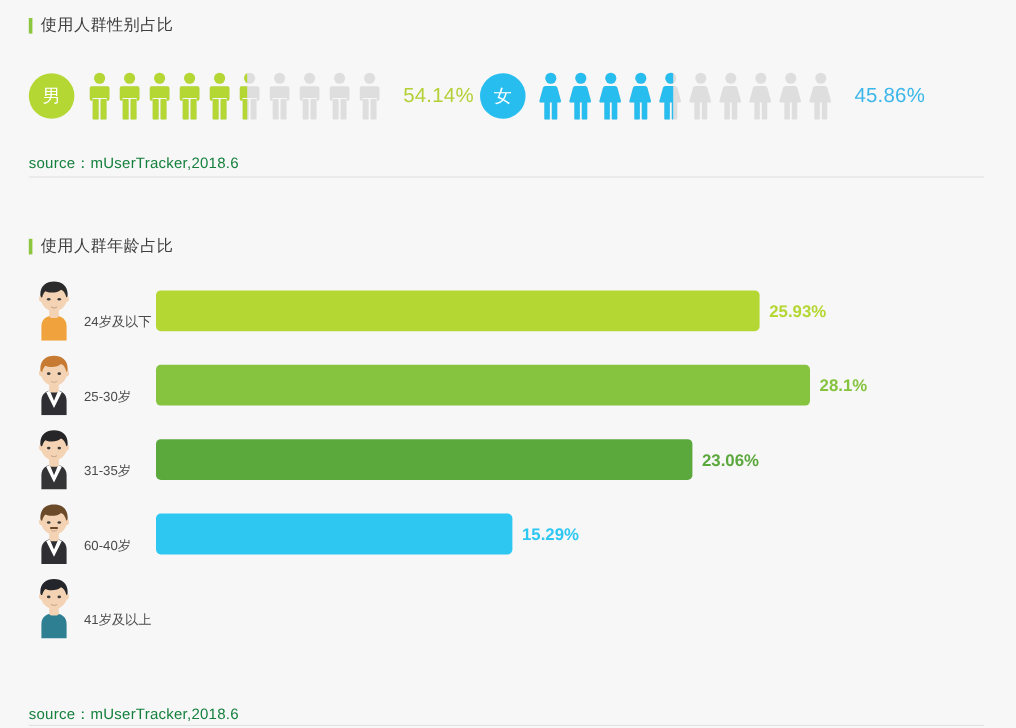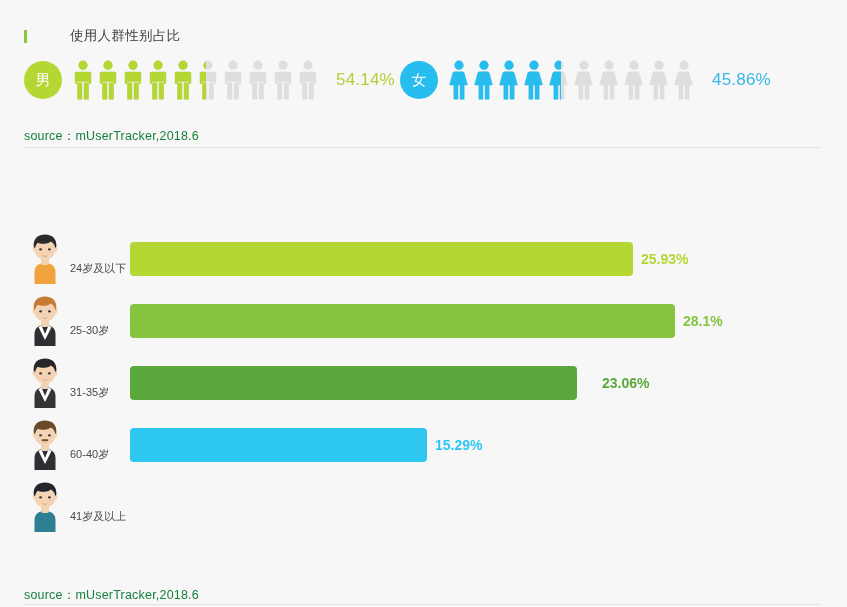--- a/index.html
+++ b/index.html
@@ -102,21 +102,21 @@
     font-size: 14px;
     white-space: nowrap;
     font-weight: bold;
   }
 </style>
 </head>
 <body>
 
 <div class="page">
 
-  <div class="section-title" style="left:24px; top:27px;gap:36px;">
+  <div class="section-title" style="left:24px; top:12px;">
     <span class="title-accent"></span>
     <span>使用人群性别占比</span>
   </div>
 
   <div class="gender-block" style="left:24px; top:60px;">
     <div class="gender-badge badge-male">
       <span>男</span>
     </div>
     <div class="people-row" id="male-people">
         <div class="person">
@@ -376,20 +376,24 @@
             <rect x="11.8" y="25.0" width="4.6" height="14.6" rx="0.6" fill="#dededf"></rect>
           </svg>
         </div>
       </div>
     <div class="pct pct-female">45.86%</div>
   </div>
 
   <div class="source" style="left:24px; top:128px;">source：mUserTracker,2018.6</div>
   <div class="divider" style="left:24px; top:147px; width:796px;"></div>
 
+  <div class="section-title" style="left:24px; top:196px;">
+    <span class="title-accent"></span>
+    <span>使用人群年龄占比</span>
+  </div>
 
   <div class="age-chart" id="age-chart">
       <div class="age-row">
         <div class="avatar">
           <svg viewBox="0 0 42 56" width="42" height="56">
             <path d="M10.5 44c0-6 4.4-9 10.5-9s10.5 3 10.5 9v12H10.5z" fill="#f0a23c"></path>
             <rect x="17" y="29" width="8" height="8" rx="2" fill="#f3d3b3"></rect>
             <ellipse cx="21" cy="20" rx="11" ry="11.5" fill="#f3d3b3"></ellipse>
             <ellipse cx="10.4" cy="21" rx="1.9" ry="2.6" fill="#f3d3b3"></ellipse>
             <ellipse cx="31.6" cy="21" rx="1.9" ry="2.6" fill="#f3d3b3"></ellipse>
@@ -437,21 +441,21 @@
             <ellipse cx="31.6" cy="21" rx="1.9" ry="2.6" fill="#f3d3b3"></ellipse>
             <path d="M9.6 17.5C9.6 9.8 14.6 6.5 21 6.5s11.4 3.3 11.4 11c0 1.6-.6 2.6-1.2 2.2-.5-2.8-2.2-5.6-4.4-6.3-2.3 2.6-9.6 3.2-13 1.4-1.3 1.2-2.2 3.2-2.6 4.9-.7.6-1.6-.5-1.6-2.2z" fill="#262628"></path>
             <ellipse cx="16.6" cy="21.4" rx="1.5" ry="1.1" fill="#3a3a3a"></ellipse>
             <ellipse cx="25.4" cy="21.4" rx="1.5" ry="1.1" fill="#3a3a3a"></ellipse>
             <path d="M18.8 27.8q2.2 1.6 4.4 0" stroke="#cba98c" stroke-width="0.9" fill="none" stroke-linecap="round"></path>
           </svg>
         </div>
         <div class="age-label">31-35岁</div>
         <div class="bar-track">
           <div class="bar" style="width: 447px; background: rgb(91, 168, 61);"></div>
-          <div class="bar-value" style="left: 464px; color: rgb(91, 168, 61);">23.06%</div>
+          <div class="bar-value" style="left: 447px; color: rgb(91, 168, 61);">23.06%</div>
         </div>
       </div>
       <div class="age-row">
         <div class="avatar">
           <svg viewBox="0 0 42 56" width="42" height="56">
             <path d="M10.5 44c0-6 4.4-9 10.5-9s10.5 3 10.5 9v12H10.5z" fill="#2f2f33"></path>
             <path d="M17.5 35.5L21 44l3.5-8.5 3 1.4L21 50l-6.5-13.1z" fill="#ffffff"></path>
             <rect x="17" y="29" width="8" height="8" rx="2" fill="#f3d3b3"></rect>
             <ellipse cx="21" cy="20" rx="11" ry="11.5" fill="#f3d3b3"></ellipse>
             <ellipse cx="10.4" cy="21" rx="1.9" ry="2.6" fill="#f3d3b3"></ellipse>

